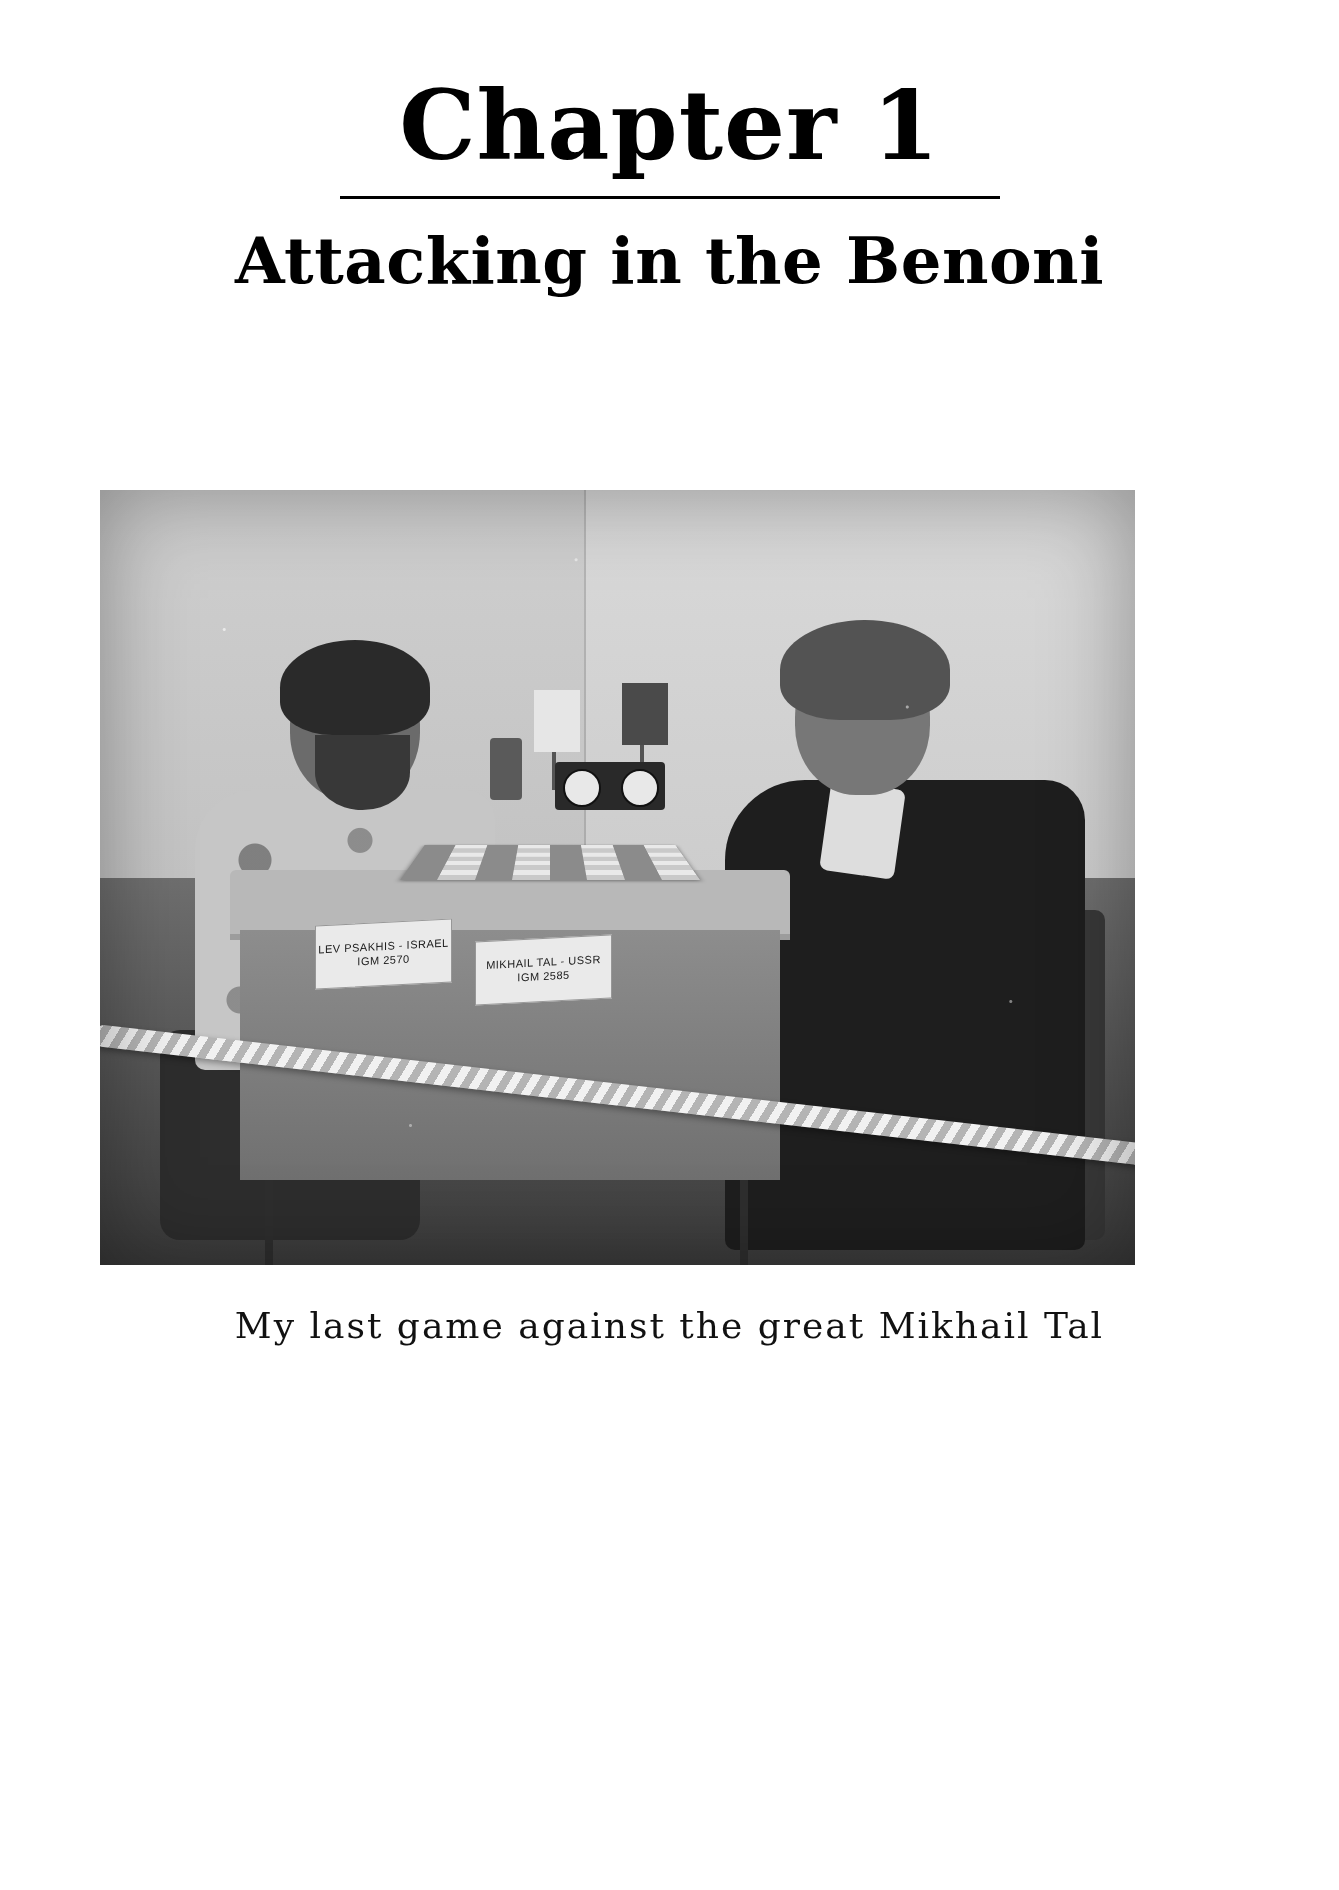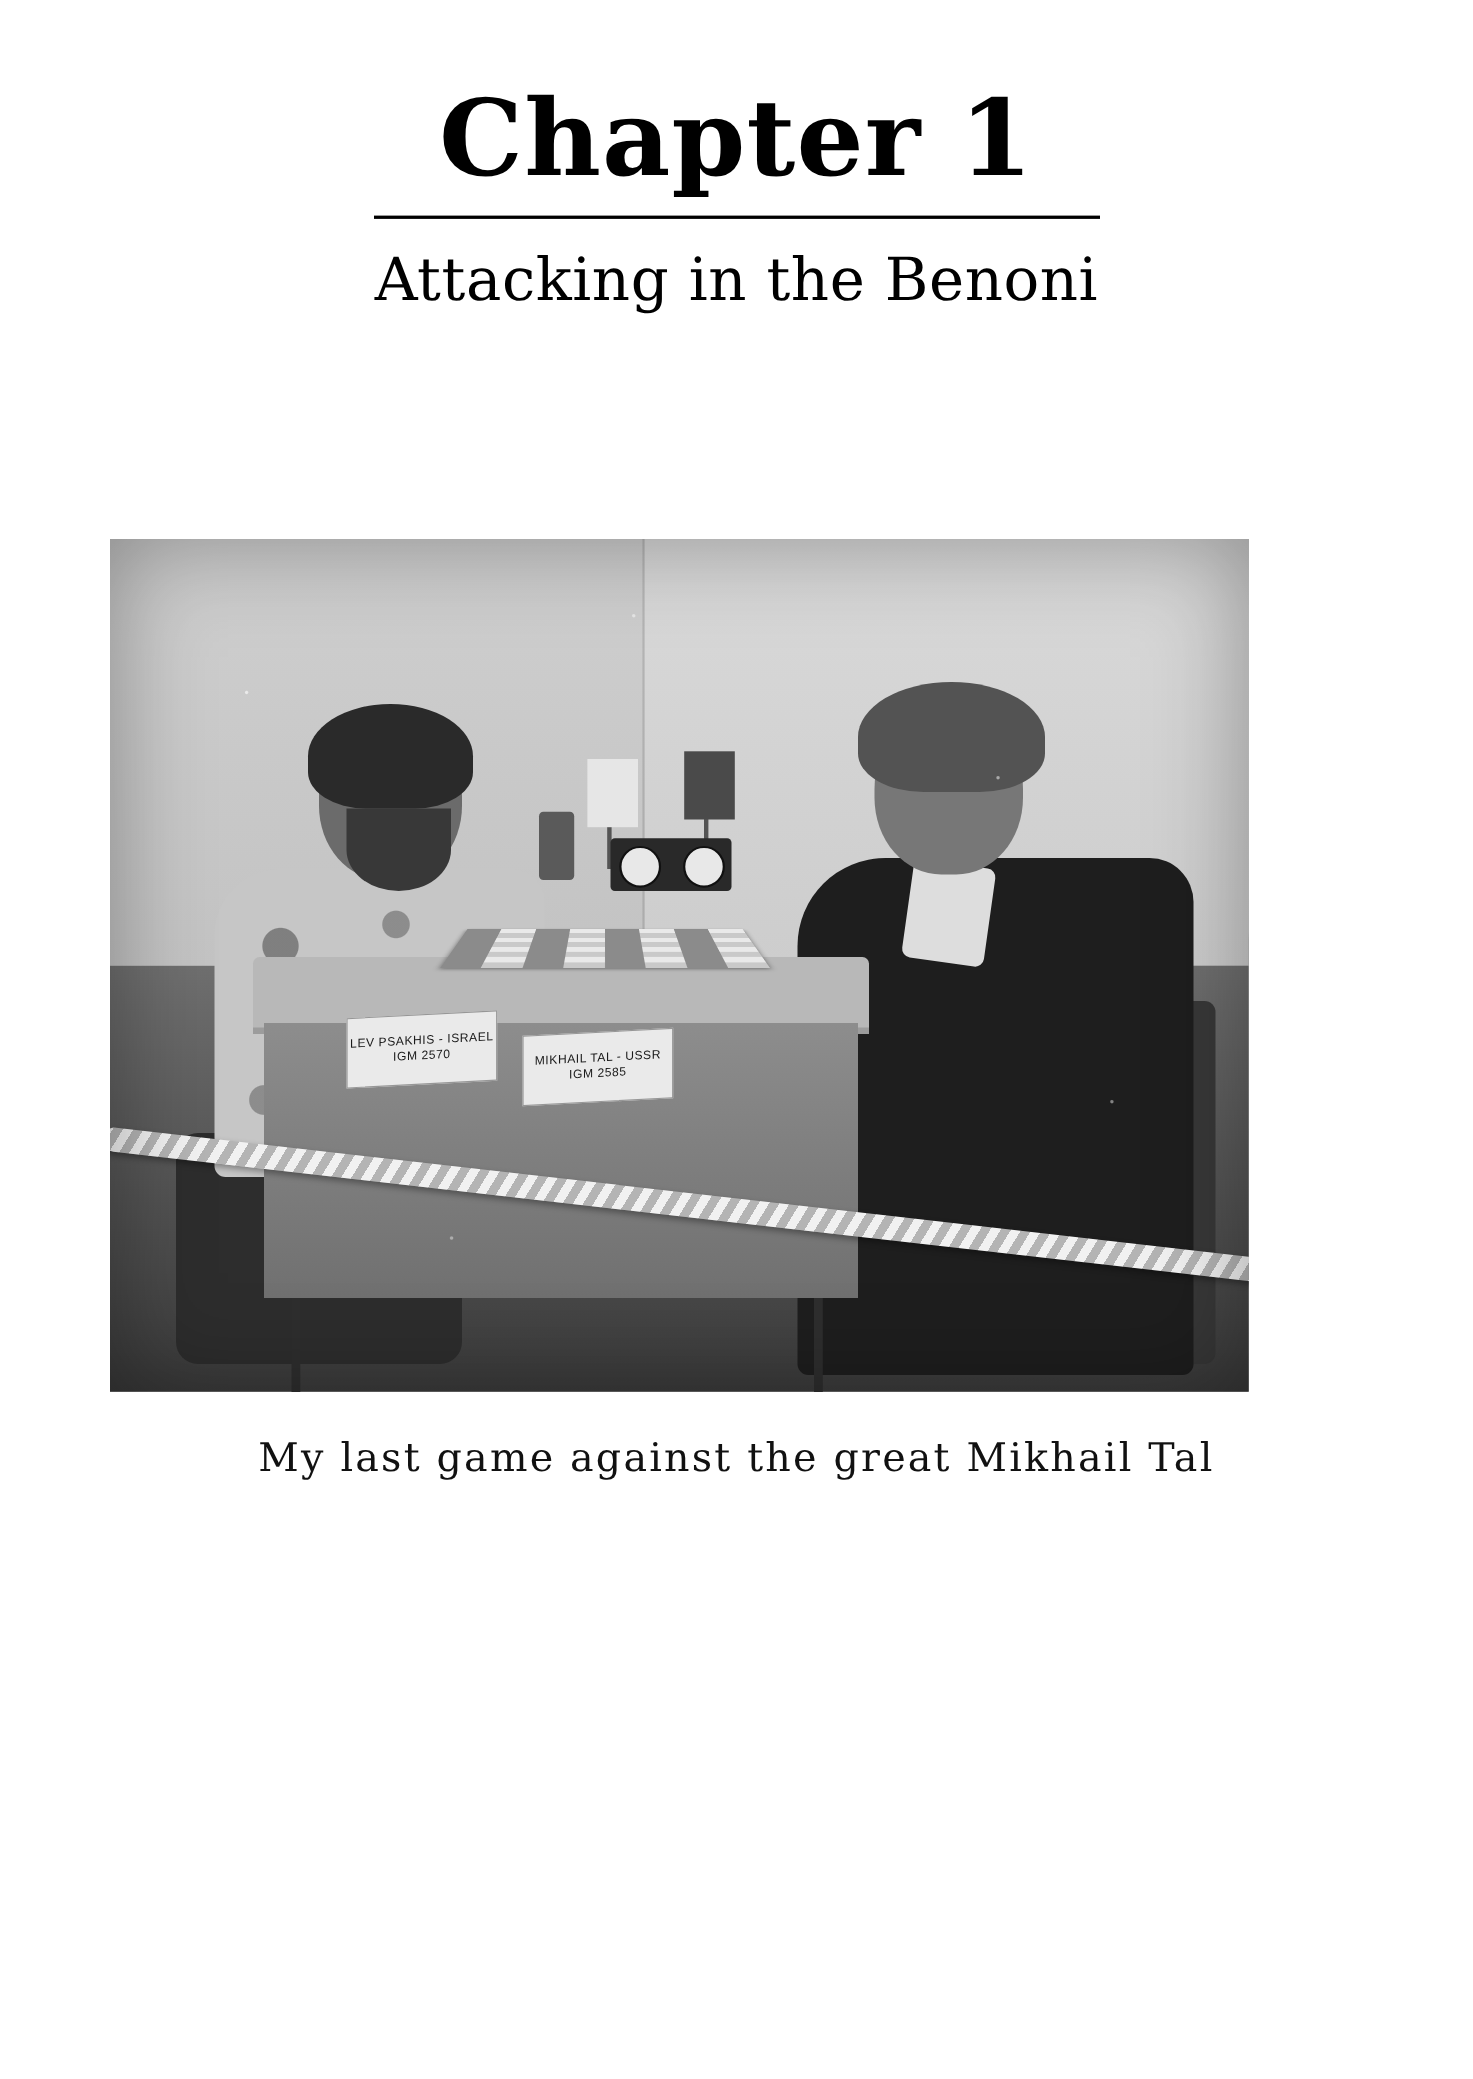--- a/index.html
+++ b/index.html
@@ -38,22 +38,22 @@
     margin: 0;
   }
   .title-rule {
     width: 660px;
     height: 3px;
     background: #000;
     margin: 22px auto 0 auto;
   }
   .chapter-subtitle {
     font-family: "DejaVu Serif", "Liberation Serif", serif;
-    font-size: 54px;
-    font-weight: 400;
+    font-size: 64px;
+    font-weight: 700;
     margin: 24px 0 0 0;
     letter-spacing: 0.5px;
   }
 
   
   .photo-wrap {
     position: absolute;
     left: 100px;
     top: 490px;
     width: 1035px;

